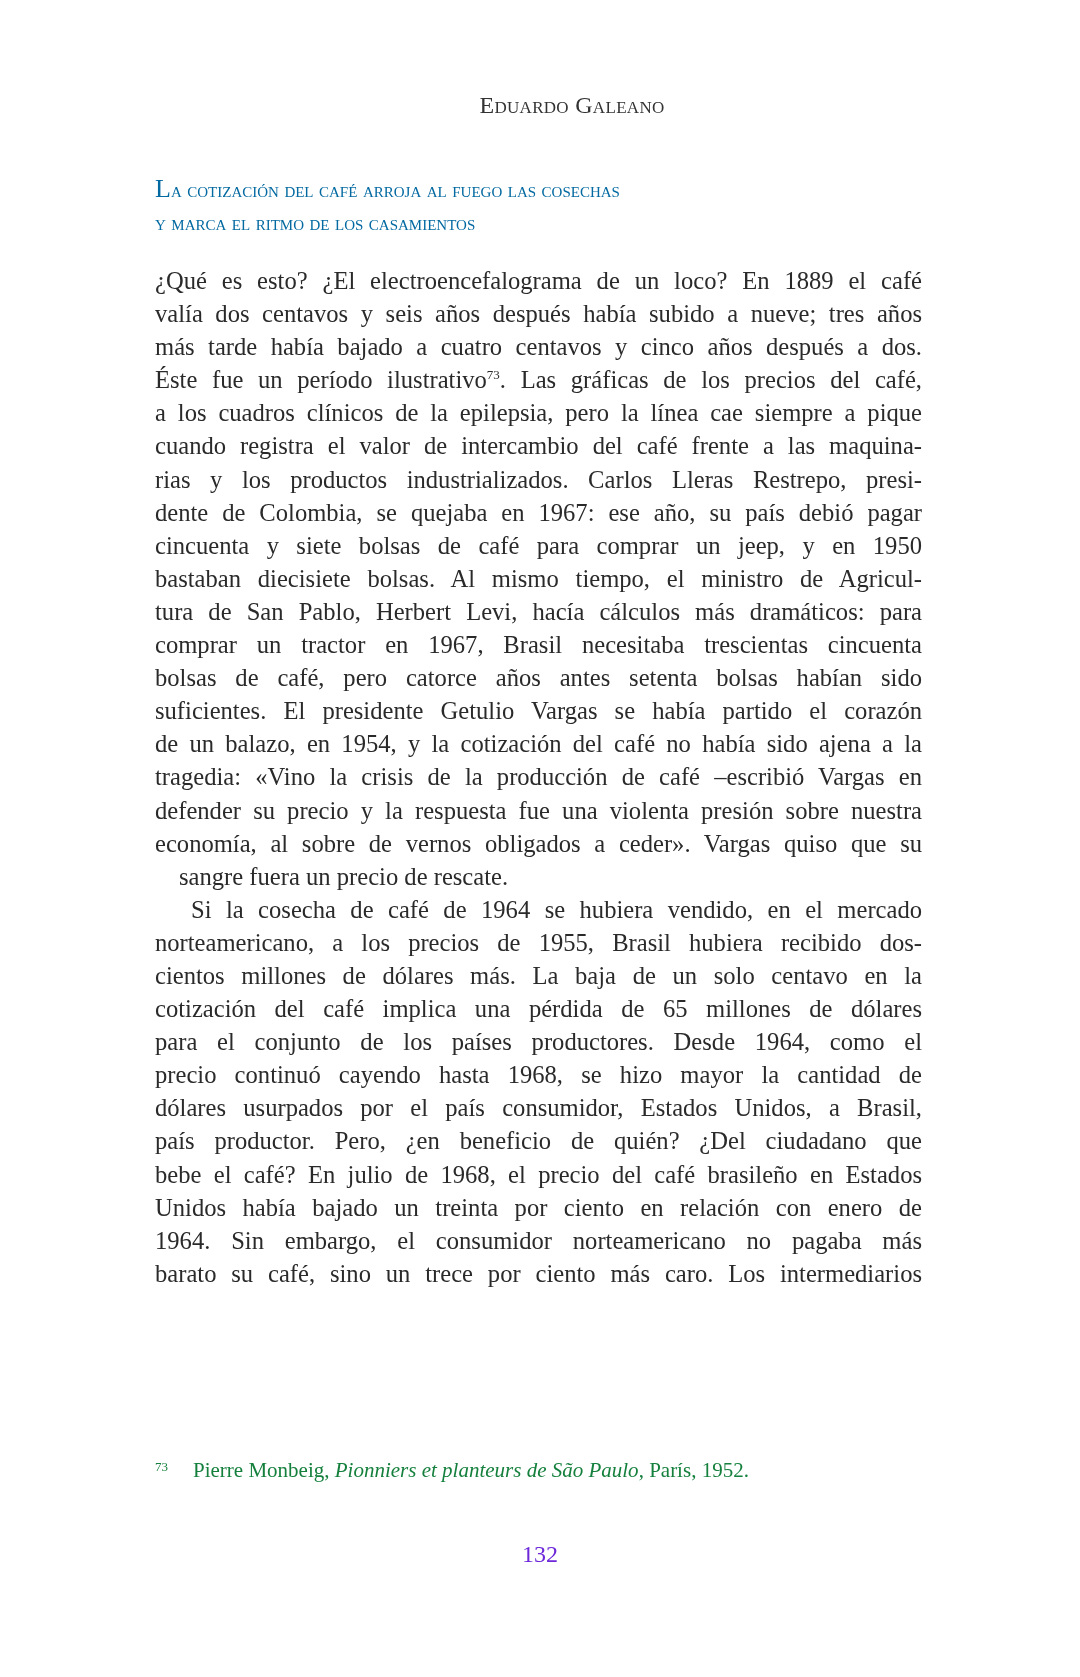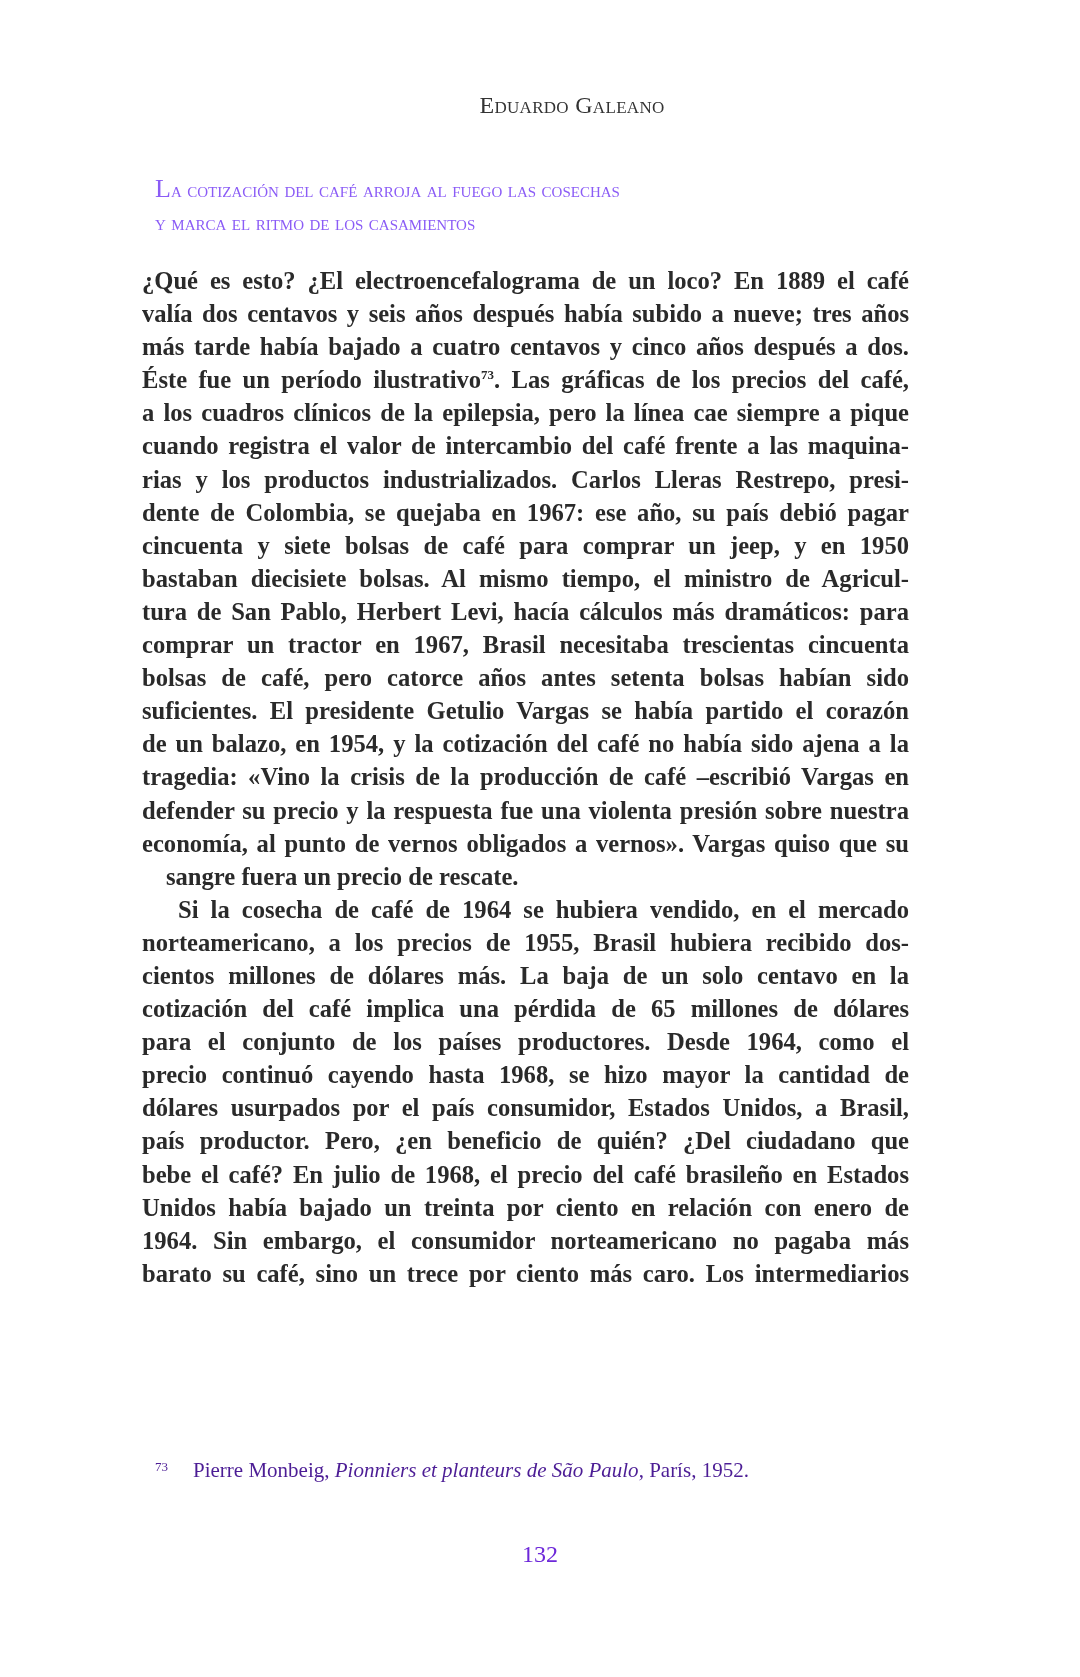--- a/index.html
+++ b/index.html
@@ -6,38 +6,38 @@
     body {
       width: 1080px; height: 1677px; position: relative; overflow: hidden;
       font-family: "Liberation Serif", "DejaVu Serif", serif; color: #2a2a2a;
     }
     .running-head {
       position: absolute; top: 92px; left: 0; width: 1080px; text-align: center;
       font-size: 24px; font-variant: small-caps; letter-spacing: 0.3px; color: #333; padding-left: 32px;
     }
     .chapter-title {
       position: absolute; left: 155px; top: 172px; width: 760px;
-      font-variant: small-caps; font-size: 22px; line-height: 33px; color: #8b5cf6;
+      font-variant: small-caps; font-size: 22px; line-height: 33px; color: #0369a1;
     }
     .chapter-title .first { font-size: 26px; }
     .body-text {
-      position: absolute; left: 142px; top: 264px; width: 767px;
-      font-size: 24.6px; line-height: 33.1px; font-weight: bold;
+      position: absolute; left: 155px; top: 264px; width: 767px;
+      font-size: 24.6px; line-height: 33.1px;
     }
     .line {
       display: block; text-align: justify; text-align-last: justify; white-space: nowrap;
       height: 33.1px;
     }
     .line.last { text-align-last: left; }
     .line.indent { padding-left: 36px; }
     .line-inner { display: inline-block; width: 100%; text-align: justify; text-align-last: justify; white-space: normal; }
     .line.last .line-inner { text-align-last: left; margin-left: 24px; }
     sup.note-ref { font-size: 13px; vertical-align: 9px; line-height: 0; }
     .footnote {
-      position: absolute; left: 155px; top: 1458px; width: 760px; font-size: 21px; color: #4c1d95;
+      position: absolute; left: 155px; top: 1458px; width: 760px; font-size: 21px; color: #15803d;
     }
     .footnote .fn-num { font-size: 13px; display: inline-block; width: 38px; vertical-align: 6px; }
     .footnote i { font-style: italic; }
     .page-number {
       position: absolute; top: 1541px; left: 0; width: 1080px; text-align: center; font-size: 24px; color: #6d28d9;
     }
   </style>
 </head>
 <body>
 
@@ -60,21 +60,21 @@
     <span class="line"><span class="line-inner">dente de Colombia, se quejaba en 1967: ese año, su país debió pagar</span></span>
     <span class="line"><span class="line-inner">cincuenta y siete bolsas de café para comprar un jeep, y en 1950</span></span>
     <span class="line"><span class="line-inner">bastaban diecisiete bolsas. Al mismo tiempo, el ministro de Agricul-</span></span>
     <span class="line"><span class="line-inner">tura de San Pablo, Herbert Levi, hacía cálculos más dramáticos: para</span></span>
     <span class="line"><span class="line-inner">comprar un tractor en 1967, Brasil necesitaba trescientas cincuenta</span></span>
     <span class="line"><span class="line-inner">bolsas de café, pero catorce años antes setenta bolsas habían sido</span></span>
     <span class="line"><span class="line-inner">suficientes. El presidente Getulio Vargas se había partido el corazón</span></span>
     <span class="line"><span class="line-inner">de un balazo, en 1954, y la cotización del café no había sido ajena a la</span></span>
     <span class="line"><span class="line-inner">tragedia: «Vino la crisis de la producción de café –escribió Vargas en</span></span>
     <span class="line"><span class="line-inner">defender su precio y la respuesta fue una violenta presión sobre nuestra</span></span>
-    <span class="line"><span class="line-inner">economía, al punto de vernos obligados a vernos». Vargas quiso que su</span></span>
+    <span class="line"><span class="line-inner">economía, al sobre de vernos obligados a ceder». Vargas quiso que su</span></span>
     <span class="line last"><span class="line-inner">sangre fuera un precio de rescate.</span></span>
   </div>
   <div>
     <span class="line indent"><span class="line-inner">Si la cosecha de café de 1964 se hubiera vendido, en el mercado</span></span>
     <span class="line"><span class="line-inner">norteamericano, a los precios de 1955, Brasil hubiera recibido dos-</span></span>
     <span class="line"><span class="line-inner">cientos millones de dólares más. La baja de un solo centavo en la</span></span>
     <span class="line"><span class="line-inner">cotización del café implica una pérdida de 65 millones de dólares</span></span>
     <span class="line"><span class="line-inner">para el conjunto de los países productores. Desde 1964, como el</span></span>
     <span class="line"><span class="line-inner">precio continuó cayendo hasta 1968, se hizo mayor la cantidad de</span></span>
     <span class="line"><span class="line-inner">dólares usurpados por el país consumidor, Estados Unidos, a Brasil,</span></span>

